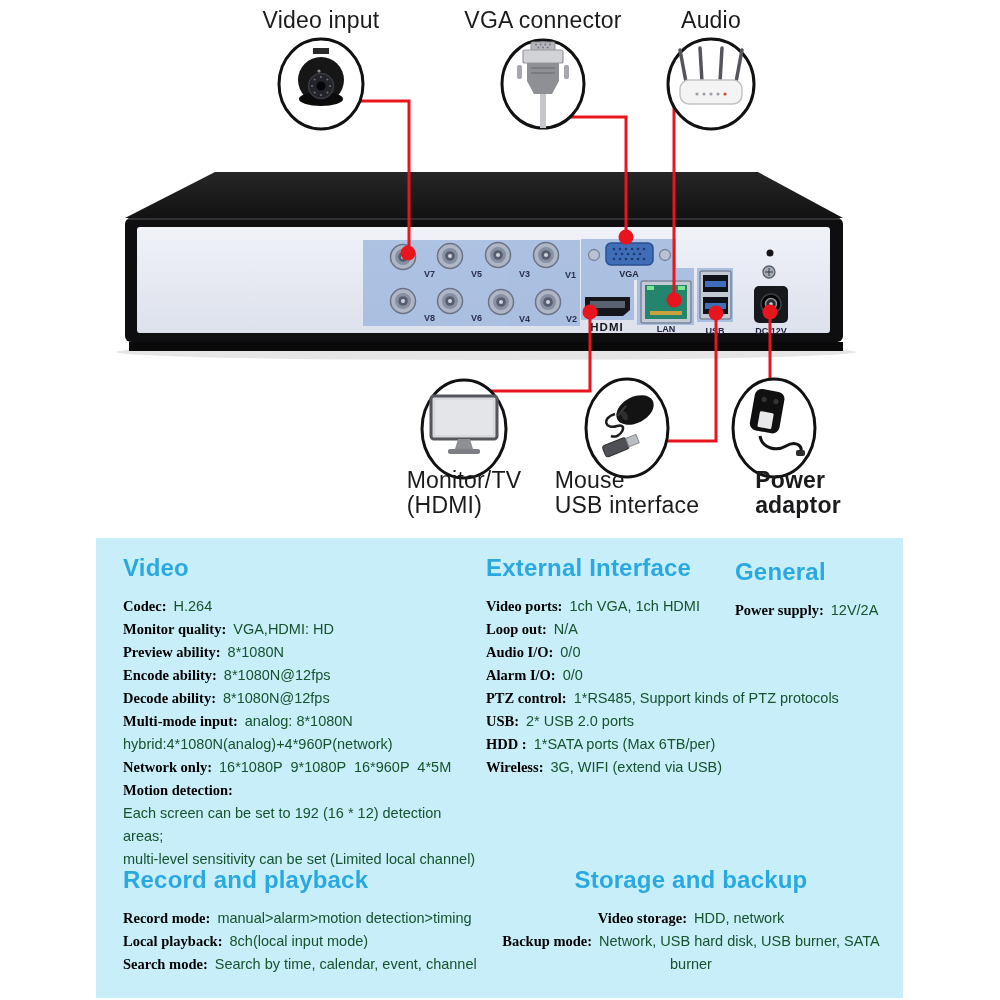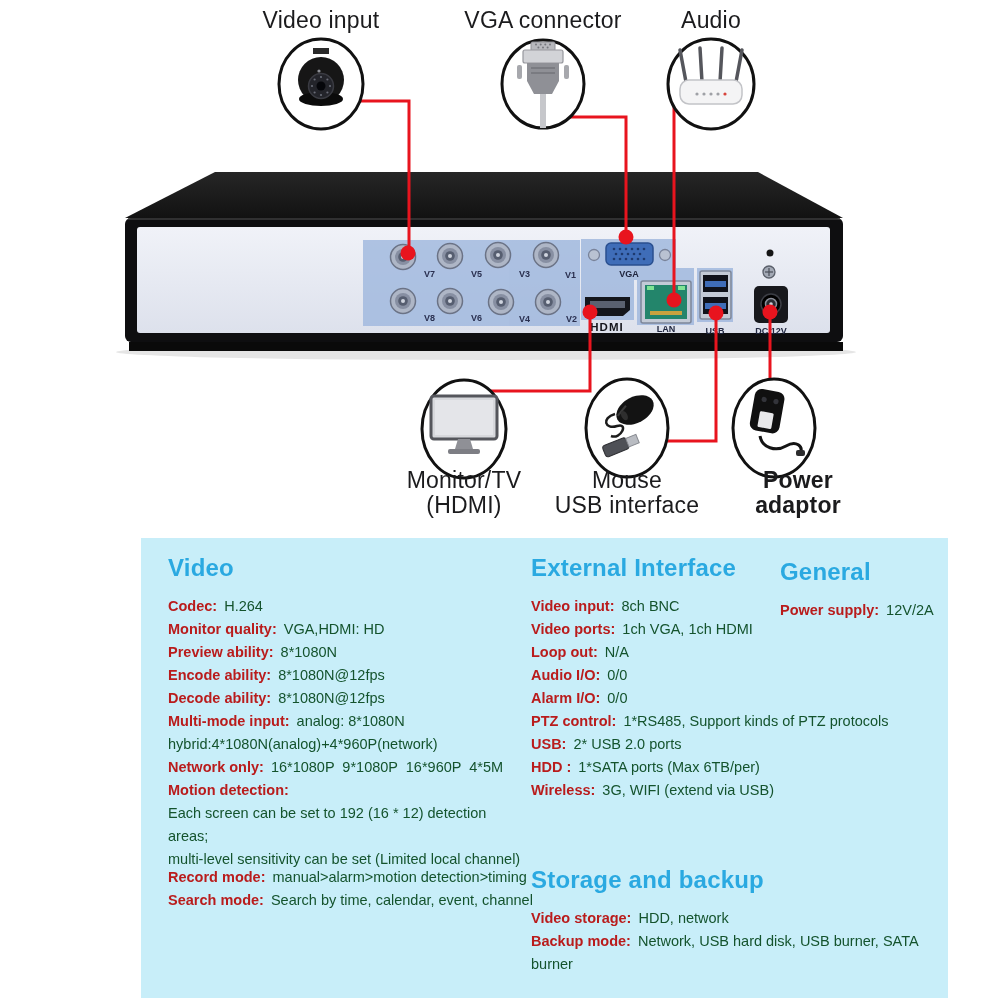--- a/index.html
+++ b/index.html
@@ -1,26 +1,26 @@
 <!DOCTYPE html>
 <html><head>
 <meta charset="utf-8">
 <style>
   html,body{margin:0;padding:0;background:#fff;}
   #stage{position:relative;width:1000px;height:1000px;background:#ffffff;overflow:hidden;
          font-family:"Liberation Sans", sans-serif;}
   svg{position:absolute;left:0;top:0;}
-  .callout-label{position:absolute;transform:translateX(-50%);text-align:center;
+  .callout-label{position:absolute;transform:translateX(-50%);
     color:#1b1b1d;font-size:23px;line-height:25px;letter-spacing:.2px;white-space:nowrap;}
   
-  #spec-panel{position:absolute;left:96px;top:538px;width:807px;height:460px;background:#c8eef9;margin-left:45px;}
+  #spec-panel{position:absolute;left:96px;top:538px;width:807px;height:460px;background:#c8eef9;}
   .spec-section{position:absolute;}
   .spec-title{color:#2aa9e1;font-size:24px;font-weight:bold;letter-spacing:.2px;margin:0 0 13px 0;}
   .spec-row{font-size:14.5px;line-height:23px;white-space:nowrap;}
-  .spec-label{font-weight:bold;color:#b91c1c;margin-right:7px;}
+  .spec-label{font-weight:bold;color:#000000;margin-right:7px;font-family:Liberation Serif, serif;}
   .spec-label:empty{margin-right:0;}
   .spec-value{color:#14532d;white-space:pre-wrap;}
   .svg-port-label{font-family:"Liberation Sans",sans-serif;font-size:9px;font-weight:bold;fill:#20263f;}
   .svg-bnc-label{font-family:"Liberation Sans",sans-serif;font-size:9px;font-weight:bold;fill:#2a3050;}
   .svg-hdmi-label{font-family:"Liberation Sans",sans-serif;font-size:11.5px;font-weight:bold;fill:#15161c;letter-spacing:1px;}
 </style>
 </head>
 <body>
 
 <div id="stage">
@@ -325,41 +325,42 @@
       <div class="spec-row"><span class="spec-label">Multi-mode input:</span><span class="spec-value">analog: 8*1080N</span></div>
       <div class="spec-row"><span class="spec-label"></span><span class="spec-value">hybrid:4*1080N(analog)+4*960P(network)</span></div>
       <div class="spec-row"><span class="spec-label">Network only:</span><span class="spec-value">16*1080P  9*1080P  16*960P  4*5M</span></div>
       <div class="spec-row"><span class="spec-label">Motion detection:</span><span class="spec-value"></span></div>
       <div class="spec-row"><span class="spec-label"></span><span class="spec-value">Each screen can be set to 192 (16 * 12) detection areas;</span></div>
       <div class="spec-row"><span class="spec-label"></span><span class="spec-value">multi-level sensitivity can be set (Limited local channel)</span></div>
     </div>
 
     <div class="spec-section" style="left:390px;top:16px;width:400px;">
       <h2 class="spec-title">External Interface</h2>
-      <div class="spec-row"><span class="spec-label">Video input:</span><span class="spec-value">8ch BNC</span></div>
       <div class="spec-row"><span class="spec-label">Video ports:</span><span class="spec-value">1ch VGA, 1ch HDMI</span></div>
       <div class="spec-row"><span class="spec-label">Loop out:</span><span class="spec-value">N/A</span></div>
       <div class="spec-row"><span class="spec-label">Audio I/O:</span><span class="spec-value">0/0</span></div>
       <div class="spec-row"><span class="spec-label">Alarm I/O:</span><span class="spec-value">0/0</span></div>
       <div class="spec-row"><span class="spec-label">PTZ control:</span><span class="spec-value">1*RS485, Support kinds of PTZ protocols</span></div>
       <div class="spec-row"><span class="spec-label">USB:</span><span class="spec-value">2* USB 2.0 ports</span></div>
       <div class="spec-row"><span class="spec-label">HDD :</span><span class="spec-value">1*SATA ports (Max 6TB/per)</span></div>
       <div class="spec-row"><span class="spec-label">Wireless:</span><span class="spec-value">3G, WIFI (extend via USB)</span></div>
     </div>
 
     <div class="spec-section" style="left:639px;top:20px;width:165px;">
       <h2 class="spec-title">General</h2>
       <div class="spec-row"><span class="spec-label">Power supply:</span><span class="spec-value">12V/2A</span></div>
     </div>
 
     <div class="spec-section" style="left:27px;top:328px;width:370px;">
+      <h2 class="spec-title">Record and playback</h2>
       <div class="spec-row"><span class="spec-label">Record mode:</span><span class="spec-value">manual&gt;alarm&gt;motion detection&gt;timing</span></div>
+      <div class="spec-row"><span class="spec-label">Local playback:</span><span class="spec-value">8ch(local input mode)</span></div>
       <div class="spec-row"><span class="spec-label">Search mode:</span><span class="spec-value">Search by time, calendar, event, channel</span></div>
     </div>
 
-    <div class="spec-section" style="left:390px;top:328px;width:410px;">
+    <div class="spec-section" style="left:390px;top:328px;width:410px;text-align:center;">
       <h2 class="spec-title">Storage and backup</h2>
       <div class="spec-row"><span class="spec-label">Video storage:</span><span class="spec-value">HDD, network</span></div>
       <div class="spec-row"><span class="spec-label">Backup mode:</span><span class="spec-value">Network, USB hard disk, USB burner, SATA burner</span></div>
     </div>
 
   </div>
 </div>
 
 </body></html>

